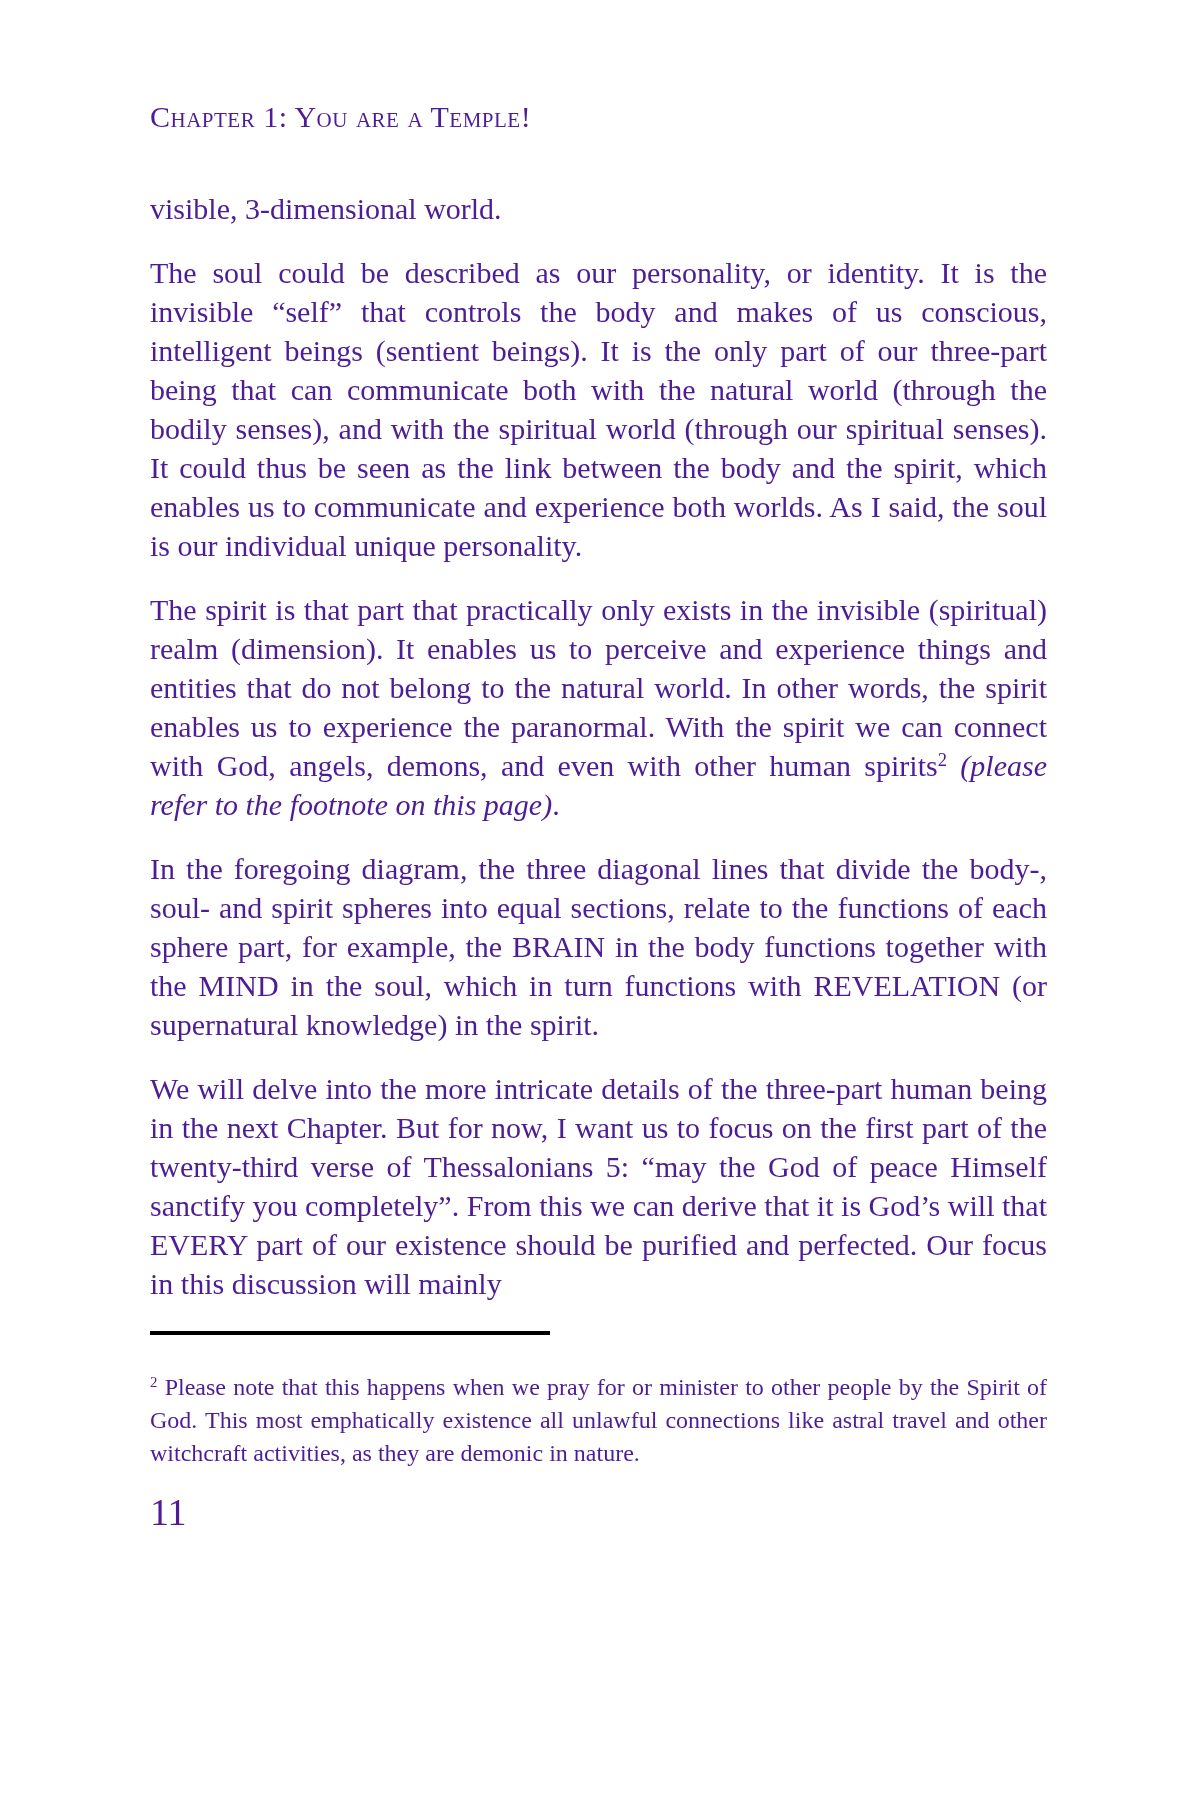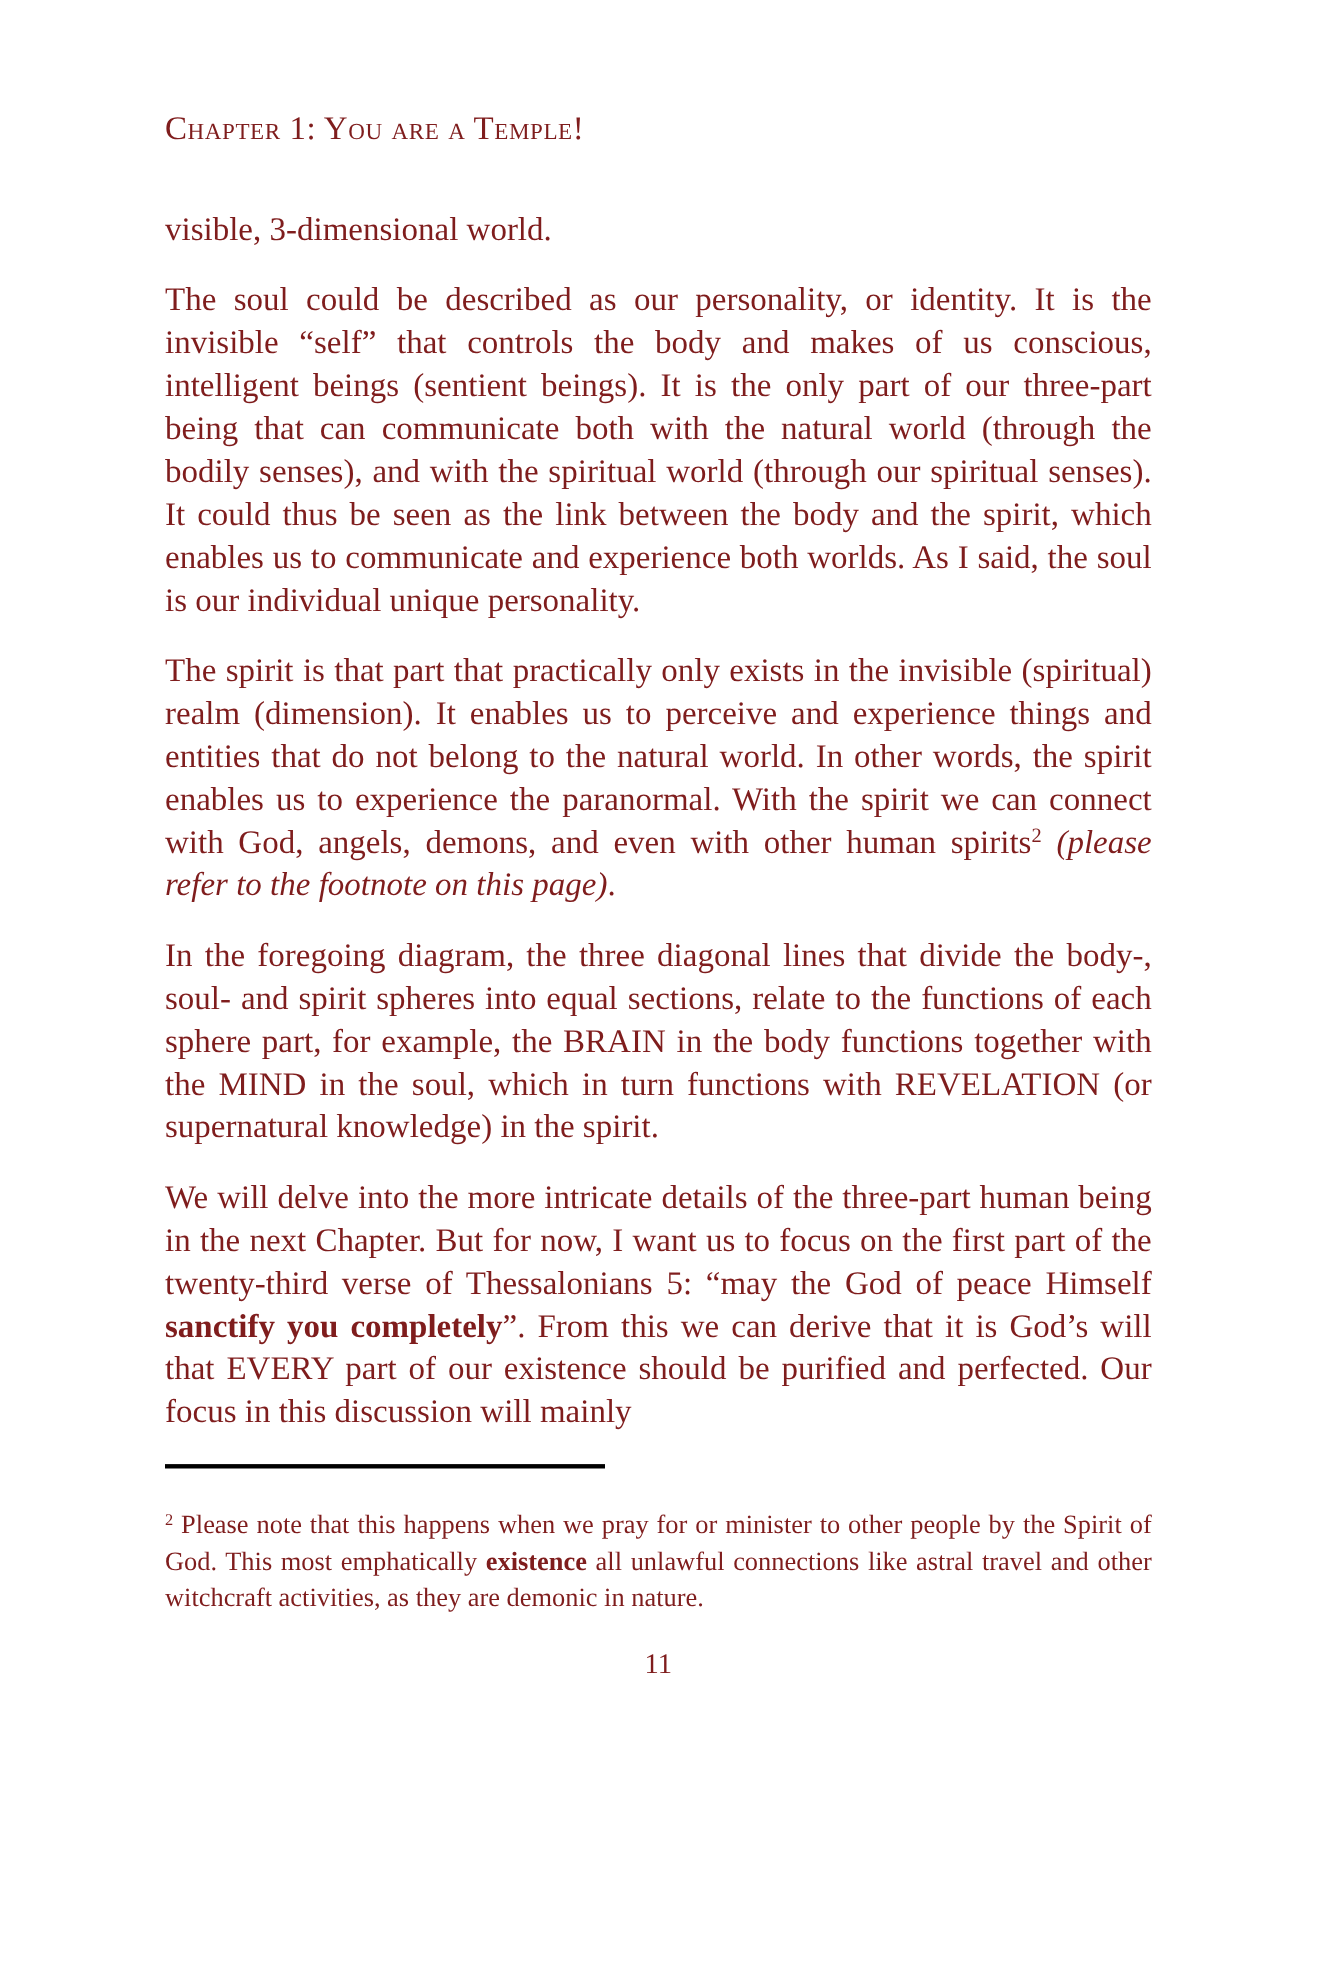--- a/index.html
+++ b/index.html
@@ -6,21 +6,21 @@
   html, body {
     margin: 0;
     padding: 0;
     background: #ffffff;
   }
   .page {
     position: relative;
     width: 1197px;
     height: 1796px;
     background: #ffffff;
-    color: #7f1d1d;
+    color: #4c1d95;
     font-family: "Liberation Serif", serif;
     overflow: hidden;
   }
   .text-col {
     position: absolute;
     left: 150px;
     top: 0;
     width: 897px;
   }
   .running-head {
@@ -38,21 +38,21 @@
     font-size: 30px;
     line-height: 39px;
     text-align: justify;
     text-justify: inter-word;
   }
   p.para.first {
     margin-top: 57px;
     font-family: Liberation Serif, serif;
   }
   .italic { font-style: italic; }
-  .bold { font-weight: bold; }
+  .bold { font-weight: normal; }
   .underline {
     text-decoration-thickness: 2px;
     text-underline-offset: 4px;
   }
   sup.fn-ref {
     font-size: 0.62em;
     line-height: 0;
     vertical-align: baseline;
     position: relative;
     top: -0.55em;
@@ -65,23 +65,22 @@
   }
   .footnote {
     margin: 36px 0 0 0;
     font-size: 24px;
     line-height: 33px;
     text-align: justify;
     text-justify: inter-word;
   }
   .page-number {
     margin-top: 26px;
-    font-size: 26px;
+    font-size: 38px;
     line-height: 33px;
-    text-align: center;
   }
 </style>
 </head>
 <body>
 
 <div class="page">
   <div class="text-col">
 
     <div class="running-head">Chapter 1: You are a Temple!</div>
 

